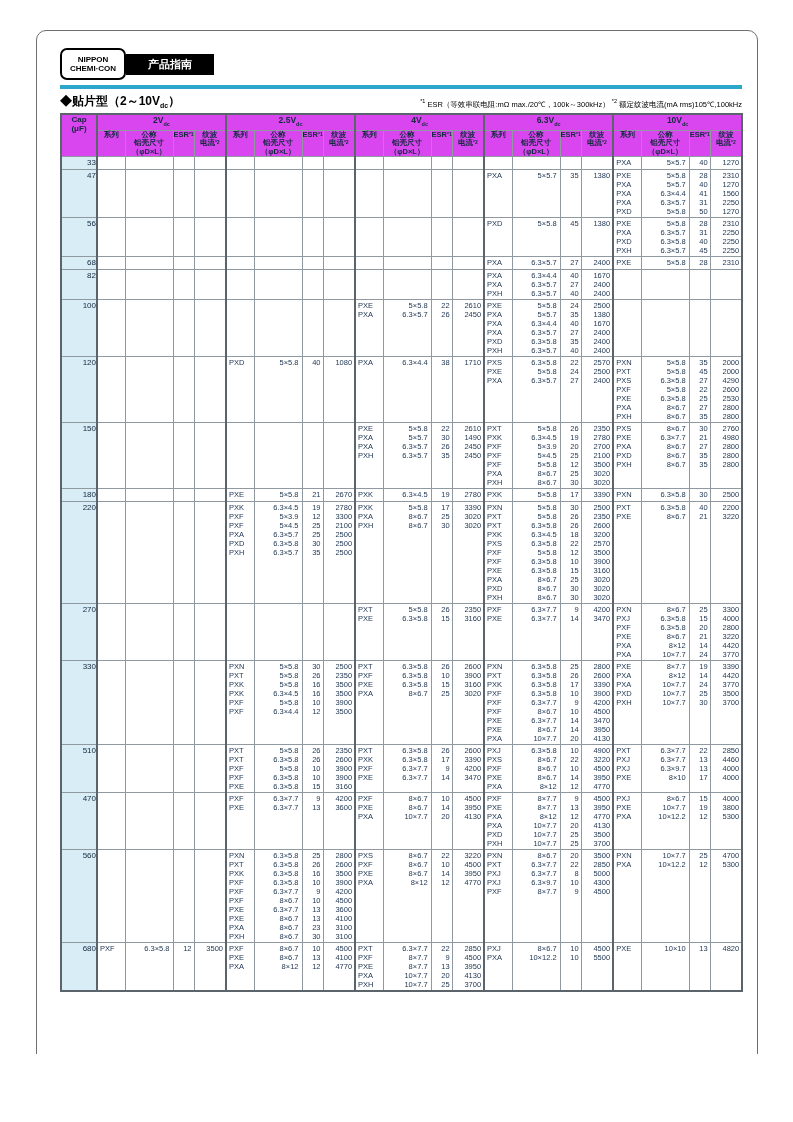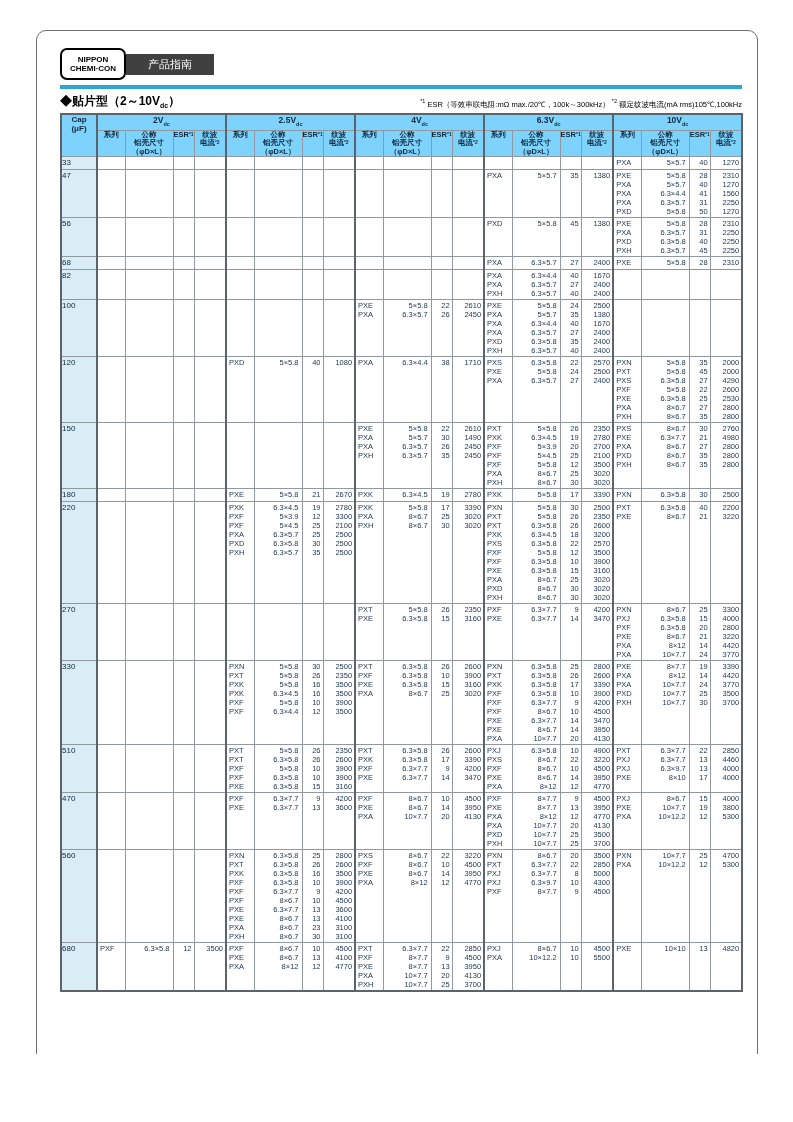--- a/index.html
+++ b/index.html
@@ -7,40 +7,40 @@
         font-family:"Liberation Sans",sans-serif;color:#1c3350;overflow:hidden;}
   .frame{position:absolute;left:36px;top:30px;width:720px;height:1063px;
          border:1px solid #6e6e6e;border-radius:10px;}
   .content{position:absolute;left:60px;top:48px;width:682px;}
   
   .hdr{display:flex;align-items:center;}
   .logo{width:62px;height:28px;border:2px solid #000;border-radius:7px;
         display:flex;flex-direction:column;justify-content:center;align-items:center;
         font-weight:bold;font-size:8px;line-height:9px;color:#000;flex:0 0 auto;background:#fff;}
   .title{font-size:17px;font-weight:bold;color:#000;margin-left:10px;flex:1;white-space:nowrap;}
-  .badge{background:#404040;color:#fff;font-size:11px;font-weight:normal;
+  .badge{background:#000000;color:#fff;font-size:11px;font-weight:bold;
          padding:3px 22px;flex:0 0 auto;}
   .rule{height:4px;background:#2aa7ca;margin-top:5px;}
   .section-title{font-size:10px;color:#000;margin-top:8px;}
   .sub-row{display:flex;align-items:flex-end;margin-top:4px;}
   .subsection{font-size:12px;font-weight:bold;color:#000;white-space:nowrap;}
   .subsection sub{font-size:7px;}
   .notes{margin-left:auto;font-size:7.5px;color:#000;white-space:nowrap;}
   .notes .sup{font-size:5.5px;vertical-align:top;position:relative;top:-1px;}
   
   table.spec{border-collapse:collapse;table-layout:fixed;width:682px;margin-top:3px;
              border:2px solid #5a646a;}
   table.spec th,table.spec td{border:1px solid #8f999f;padding:0;vertical-align:top;}
-  table.spec thead th{background:#7dd3fc;color:#12293e;text-align:center;font-weight:bold;}
+  table.spec thead th{background:#d946ef;color:#12293e;text-align:center;font-weight:bold;}
   th.vh{font-size:8.5px;line-height:11px;height:11px;}
   th.vh sub{font-size:5.5px;}
   th.sh{font-size:7.5px;line-height:8.5px;padding:2px 0;}
   th.caph{background:#d8edf6;font-size:8px;line-height:9px;vertical-align:middle;}
   .sup{font-size:5px;vertical-align:top;position:relative;top:-1px;}
-  td.cap{background:#d8edf6;text-align:left;font-size:8px;line-height:10px;
+  td.cap{background:#d8edf6;text-align:right;font-size:8px;line-height:10px;
          color:#12293e;padding-top:1px;}
   .ln{height:9px;line-height:9px;font-size:7.5px;white-space:nowrap;overflow:hidden;}
   td.c0 .ln{padding-left:2px;text-align:left;}
   td.c1 .ln{padding-right:3px;text-align:right;}
   td.c2 .ln{padding-right:2px;text-align:right;}
   td.c3 .ln{padding-right:2px;text-align:right;}
   .gs{border-left-width:2px !important;border-left-color:#5a646a !important;}
   table.spec td{padding-top:1px;padding-bottom:1px;}
   
   .footer{position:absolute;left:60px;width:682px;top:1062px;}

